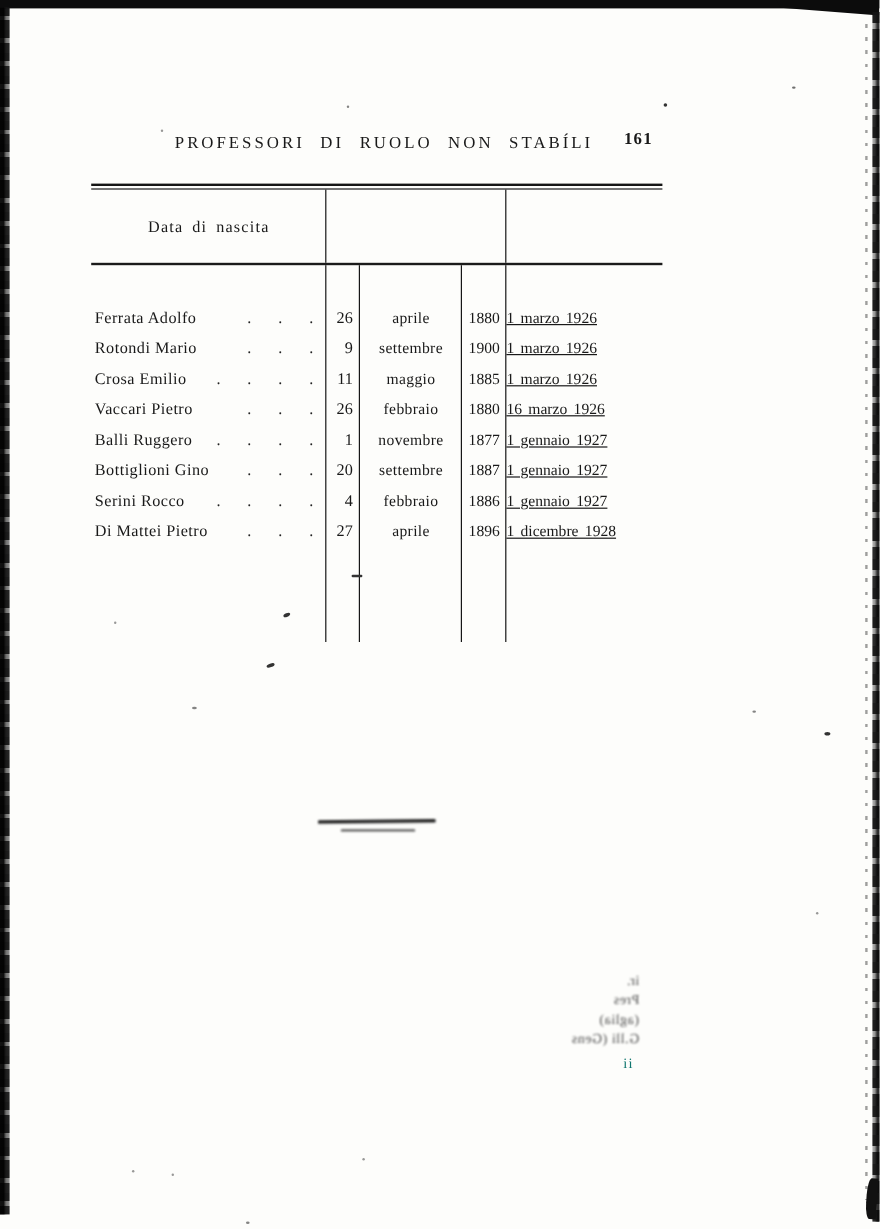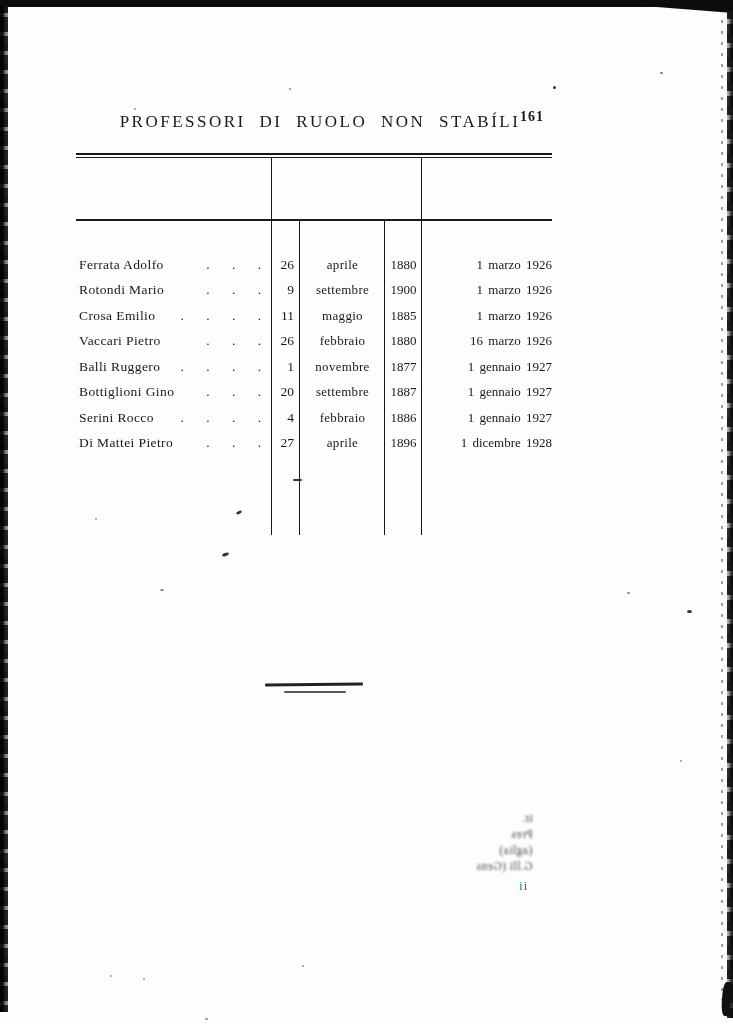--- a/index.html
+++ b/index.html
@@ -22,21 +22,21 @@
     background:
       repeating-linear-gradient(180deg,rgba(18,18,18,.95) 0 9px,rgba(70,70,70,.4) 9px 14px,rgba(10,10,10,.85) 14px 24px),
       linear-gradient(270deg,#181818 0,#202020 2px,rgba(90,90,90,.3) 4px,rgba(0,0,0,0) 6px);}
   .edge-right-dots{position:absolute;right:10px;top:20px;width:2px;height:980px;opacity:.45;
     background:repeating-linear-gradient(180deg,#2a2a2a 0 3px,transparent 3px 11px);}
   .edge-right-blob{position:absolute;right:2px;top:982px;width:9px;height:34px;background:#111;
     border-radius:40% 0 0 40%;transform:rotate(4deg);}
   
   .page-number{position:absolute;left:520px;top:81px;font-size:14px;font-weight:700;letter-spacing:1px;margin-top:28px;}
   .doc-title{position:absolute;left:0;top:112px;width:640px;text-align:center;
-    font-size:17px;letter-spacing:2.5px;word-spacing:7px;font-weight:500;}
+    font-size:14px;letter-spacing:2.5px;word-spacing:7px;font-weight:500;}
   
   .tbl{position:absolute;left:76px;top:153px;width:476px;}
   .rule-a{height:2.2px;background:#151515;}
   .rule-gap{height:2px;}
   .rule-b{height:1.3px;background:#1b1b1b;}
   .thead{position:relative;height:61px;display:grid;grid-template-columns:196px 150px 130px;}
   .thead .hc{display:flex;align-items:center;justify-content:center;text-align:center;
     font-size:13.5px;letter-spacing:1px;word-spacing:3px;}
   .thead .hc.small{font-size:12.5px;line-height:14.5px;letter-spacing:.3px;word-spacing:2px;}
   .vdiv{position:absolute;width:1.6px;background:#161616;top:0;bottom:0;}
@@ -45,21 +45,21 @@
   .vline{position:absolute;width:1.5px;background:#161616;top:0;bottom:0;}
   .vl-1{left:194.5px;} .vl-2{left:222.5px;} .vl-3{left:307.5px;} .vl-4{left:344.5px;}
   .trow{display:grid;grid-template-columns:196px 28px 85px 37px 130px;height:25.5px;align-items:center;
     font-size:13.5px;}
   .c-name{display:flex;justify-content:space-between;align-items:center;padding-left:3px;box-sizing:border-box;}
   .c-name .nm{letter-spacing:.4px;white-space:nowrap;}
   .c-name .ldr{margin-right:11px;word-spacing:19px;color:#222;}
   .c-day{text-align:right;padding-right:6px;box-sizing:border-box;}
   .c-month{text-align:center;font-size:13px;letter-spacing:.3px;}
   .c-year{text-align:center;font-size:13px;}
-  .c-dec{text-align:right;font-size:13px;word-spacing:2px;}
+  .c-dec{text-align:left;font-size:13px;word-spacing:2px;text-decoration:underline;}
   
   .smudge{position:absolute;background:#222;filter:blur(.7px);border-radius:1px;}
   .speck{position:absolute;background:#333;border-radius:50%;}
   
   .bleed{position:absolute;right:200px;top:810px;width:170px;text-align:right;
     font-size:11.5px;line-height:16px;color:#4c4c4c;}
   .bleed .bl{display:block;filter:blur(1px);}
   .bleed .bl span{display:inline-block;transform:scaleX(-1);letter-spacing:.5px;}
   .sig-mark{position:absolute;right:205px;top:879px;font-size:12px;color:#0f766e;
     filter:blur(.4px);letter-spacing:1px;}
@@ -75,20 +75,21 @@
 <div class="edge-right-blob"></div>
 
 <div class="page-number">161</div>
 <div class="doc-title">PROFESSORI DI RUOLO NON STABÍLI</div>
 
 <div class="tbl">
   <div class="rule-a"></div>
   <div class="rule-gap"></div>
   <div class="rule-b"></div>
   <div class="thead">
+    <div class="hc">Data di nascita</div>
     <div class="vdiv" style="left:194.5px"></div>
     <div class="vdiv" style="left:344.5px"></div>
   </div>
   <div class="hrule"></div>
   <div class="tbody" id="tbody">
     <div class="vline vl-1"></div>
     <div class="vline vl-2"></div>
     <div class="vline vl-3"></div>
     <div class="vline vl-4"></div>
 

